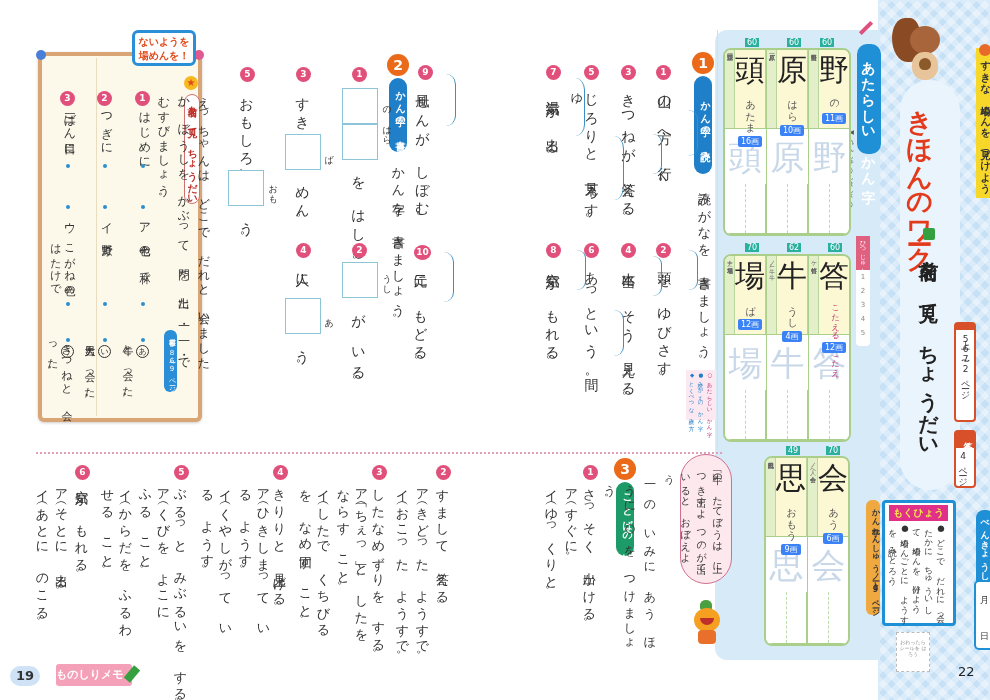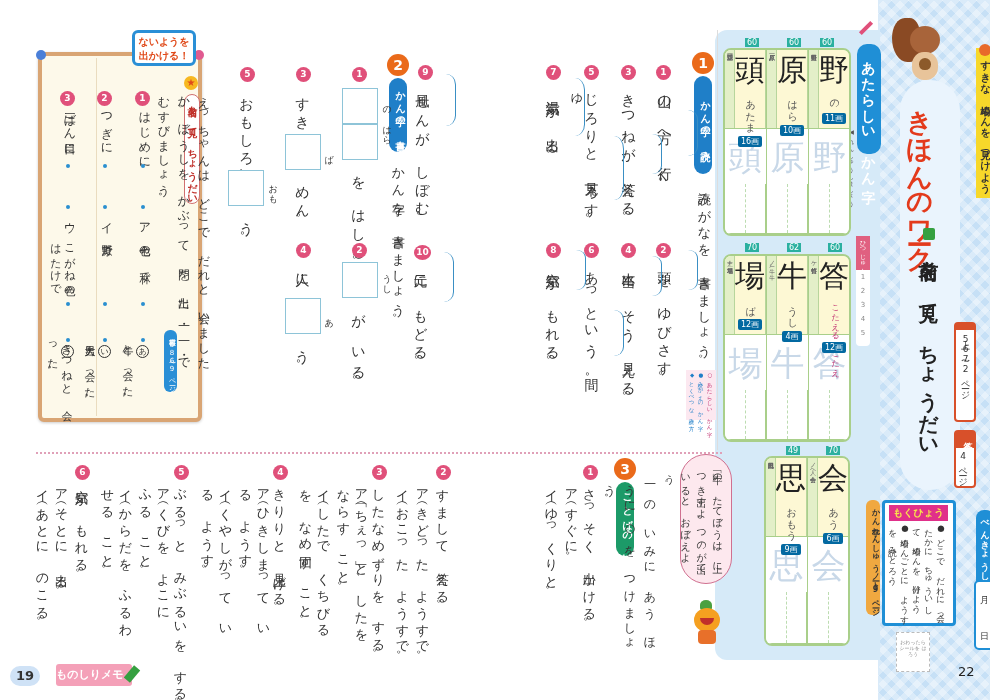--- a/index.html
+++ b/index.html
@@ -10,21 +10,21 @@
 .bignum{width:22px;height:22px;border-radius:50%;background:#ea6a1a;color:#fff;font-size:14px;font-weight:bold;line-height:22px;text-align:center}
 .pill{border-radius:10px;color:#fff;font-weight:bold;font-size:11px;padding:6px 2px;letter-spacing:1px}
 .q{font-size:14px;letter-spacing:2px;line-height:1}
 .box{border:1.5px solid #8ec4d8;background:#fff}
 .dot{width:4px;height:4px;background:#2a8fd0;border-radius:50%}
 .grid-card{background:#e5f1db;border:2px solid #a9cf8a;border-radius:8px;overflow:hidden}
 .kcol{background:#fdf8d4;border-right:1px solid #b7d59c;position:relative}
 .kstroke{background:#e3efc8;border-right:1px solid #b7d59c}
 .kbig{font-family:"DejaVu Serif","Liberation Serif",serif;font-size:30px;color:#222}
 .kread{font-size:10px;color:#555}
-.kcount{background:#0369a1;color:#fff;font-size:8px;padding:1px 3px;border-radius:2px;writing-mode:horizontal-tb}
+.kcount{background:#3b82f6;color:#fff;font-size:8px;padding:1px 3px;border-radius:2px;writing-mode:horizontal-tb}
 .pgno{background:#2bb0a0;color:#fff;font-size:8px;padding:0 2px;writing-mode:horizontal-tb}
 .pcell{border-right:1px solid #a9cf8a;border-bottom:1px solid #a9cf8a;background-image:linear-gradient(#fff,#fff);position:relative}
 .pcell:after{content:"";position:absolute;left:50%;top:0;bottom:0;border-left:1px dashed #bcdcb0}
 .trace{font-family:"DejaVu Serif","Liberation Serif",serif;font-size:34px;color:#c8d8e8;text-align:center;line-height:56px}
 </style>
 </head>
 <body>
 
 <div class="abs" style="left:878px;top:0;width:112px;height:700px;background:#c6e0f6;background-image:repeating-linear-gradient(45deg,rgba(255,255,255,.35) 0 6px,transparent 6px 12px),repeating-linear-gradient(-45deg,rgba(255,255,255,.35) 0 6px,transparent 6px 12px);">
   <div class="abs" style="left:14px;top:14px;width:52px;height:70px;">
@@ -253,21 +253,21 @@
 
 <div class="abs" style="left:240px;top:62px"><span class="num">5</span></div>
 <div class="abs v q" style="left:240px;top:88px">おもしろいと</div>
 <div class="abs box" style="left:228px;top:170px;width:36px;height:36px"></div>
 <div class="abs v" style="left:266px;top:178px;font-size:9px">おも</div>
 <div class="abs v q" style="left:240px;top:212px">う。</div>
 
 <div class="abs" style="left:38px;top:52px;width:164px;height:370px;background:#fdf9ea;border:4px solid #d9a574;border-radius:6px;box-shadow:0 1px 3px rgba(0,0,0,.2)"></div>
 <div class="abs" style="left:36px;top:50px;width:10px;height:10px;border-radius:50%;background:#4a7fd8"></div>
 <div class="abs" style="left:194px;top:50px;width:10px;height:10px;border-radius:50%;background:#e05a90"></div>
-<div class="abs" style="left:132px;top:30px;width:64px;height:36px;background:#fff;border:3px solid #2a8fd6;border-radius:6px;text-align:center;font-size:10px;font-weight:bold;color:#e04a1a;line-height:14px;padding:2px">ないようを　出かける！</div>
+<div class="abs" style="left:132px;top:30px;width:64px;height:36px;background:#fff;border:3px solid #2a8fd6;border-radius:6px;text-align:center;font-size:10px;font-weight:bold;color:#e04a1a;line-height:14px;padding:2px">ないようを　場めんを！</div>
 <div class="abs" style="left:184px;top:76px;width:14px;height:14px;border-radius:50%;background:#f7b820;color:#e04a1a;font-size:10px;text-align:center;line-height:14px">★</div>
 <div class="abs v" style="left:184px;top:94px;width:16px;border:1.5px solid #d07070;border-radius:8px;color:#c0302a;font-size:10px;font-weight:bold;padding:4px 0;background:#fff">名前を　見て　ちょうだい</div>
 <div class="abs v" style="left:154px;top:88px;height:300px;font-size:12px;line-height:20px;white-space:normal;letter-spacing:1px">えっちゃんは、どこで　だれと　会いましたか。ぼうしを　かぶって　門を　出た　・——・で　むすびましょう。</div>
 <div class="abs v" style="left:164px;top:330px;width:13px;background:#2a8fd6;color:#fff;font-size:7px;padding:3px 0;border-radius:6px">教科書 58〜69ページ</div>
 <div class="abs" style="left:96px;top:58px;width:1px;height:358px;background:#eadcbf"></div>
 
 <div class="abs" style="left:135px;top:86px"><span class="num">1</span></div>
 <div class="abs v" style="left:136px;top:104px;font-size:12px;letter-spacing:1px">はじめに</div>
 <div class="abs" style="left:97px;top:86px"><span class="num">2</span></div>
 <div class="abs v" style="left:98px;top:104px;font-size:12px;letter-spacing:1px">つぎに</div>

